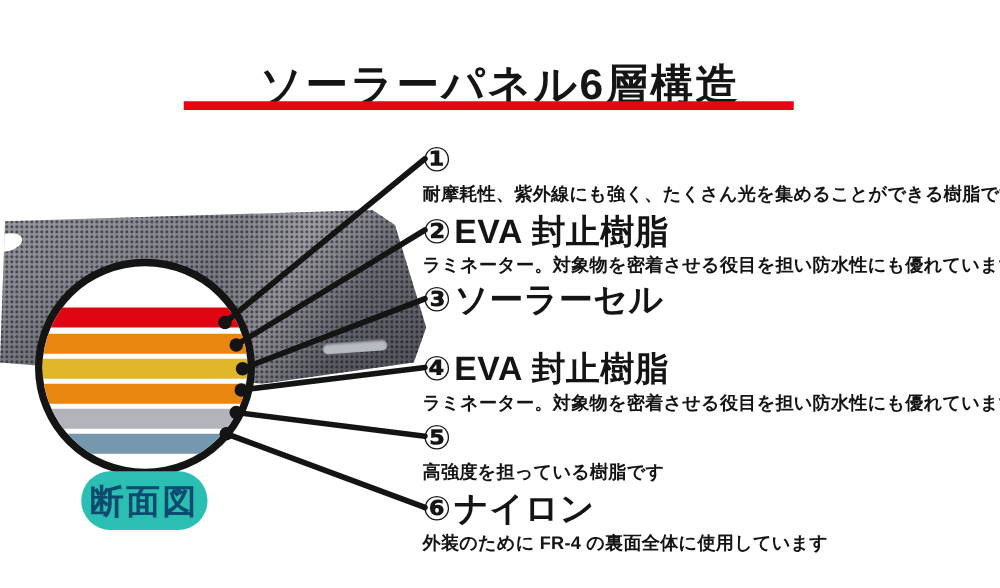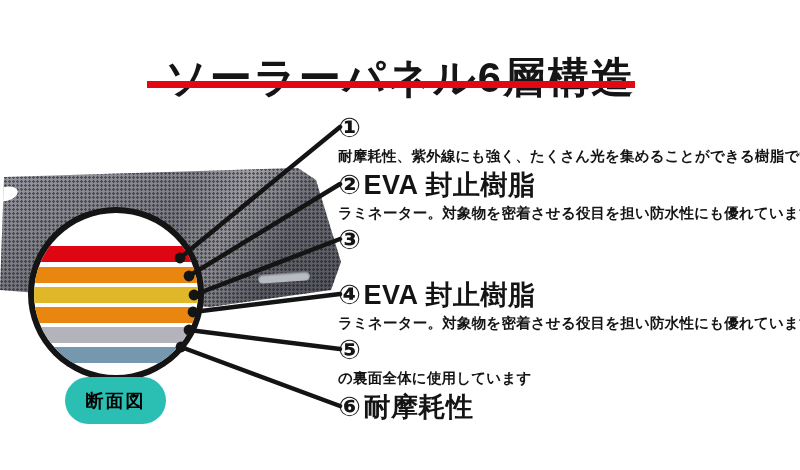--- a/index.html
+++ b/index.html
@@ -3,21 +3,21 @@
 <meta charset="utf-8">
 <style>
   html,body{margin:0;padding:0;background:#fff;}
   .canvas{
     position:relative;width:800px;height:470px;overflow:hidden;background:#fff;
     font-family:"Liberation Sans","DejaVu Sans",sans-serif;color:#111;
   }
   
   .title{
     position:absolute;top:22px;left:0;right:0;text-align:center;
-    font-size:42px;font-weight:900;letter-spacing:2px;color:#151515;white-space:nowrap;
+    font-size:34px;font-weight:900;letter-spacing:2px;color:#151515;white-space:nowrap;
   }
   .title-underline{
     position:absolute;left:147px;top:81px;width:488px;height:7px;background:#e30613;
   }
   
   .panel{
     position:absolute;left:0;top:160px;width:346px;height:150px;z-index:1;
     clip-path:polygon(4px 17px,298px 8px,316px 20px,341px 102px,331px 130px,210px 147px,0px 130px);
     background:
       radial-gradient(circle at 1.5px 1.5px, rgba(10,10,16,0.5) 1px, transparent 1.5px) 0 0/4px 4px,
@@ -38,21 +38,21 @@
     box-sizing:border-box;border:6px solid #141414;border-radius:50%;
     background:#fff;overflow:hidden;
   }
   .stripe{position:absolute;left:-4px;right:-4px;height:16px;}
   
   .overlay{position:absolute;left:0;top:0;width:800px;height:470px;z-index:3;pointer-events:none;}
   
   .badge{
     position:absolute;left:65px;top:377px;width:101px;height:47px;z-index:4;
     border-radius:24px;background:#2bbfb4;display:flex;align-items:center;justify-content:center;
-    font-size:18px;font-weight:900;letter-spacing:2px;color:#000000;
+    font-size:27px;font-weight:900;letter-spacing:2px;color:#0c4a6e;
   }
   
   .layer-label{position:absolute;left:338px;width:460px;z-index:4;}
   .lb1{top:112px}.lb2{top:169px}.lb3{top:224px}.lb4{top:279px}.lb5{top:334px}.lb6{top:391px}
   .layer-heading{
     display:flex;align-items:baseline;gap:2px;
     font-size:27px;font-weight:800;line-height:32px;letter-spacing:0.5px;color:#141414;white-space:nowrap;
   }
   .layer-desc{
     margin-top:3px;font-size:14.5px;font-weight:700;line-height:18px;
@@ -115,38 +115,40 @@
     <div class="layer-heading">
       <span>②</span>
       <span>EVA 封止樹脂</span>
     </div>
     <div class="layer-desc">ラミネーター。対象物を密着させる役目を担い防水性にも優れています</div>
   </div>
 
   <div class="layer-label lb3">
     <div class="layer-heading">
       <span>③</span>
+      <span>ソーラーセル</span>
     </div>
   </div>
 
   <div class="layer-label lb4">
     <div class="layer-heading">
       <span>④</span>
       <span>EVA 封止樹脂</span>
     </div>
     <div class="layer-desc">ラミネーター。対象物を密着させる役目を担い防水性にも優れています</div>
   </div>
 
   <div class="layer-label lb5">
     <div class="layer-heading">
       <span>⑤</span>
     </div>
-    <div class="layer-desc">の裏面全体に使用しています</div>
+    <div class="layer-desc">高強度を担っている樹脂です</div>
   </div>
 
   <div class="layer-label lb6">
     <div class="layer-heading">
       <span>⑥</span>
-      <span>耐摩耗性</span>
+      <span>ナイロン</span>
     </div>
+    <div class="layer-desc">外装のために FR-4 の裏面全体に使用しています</div>
   </div>
 
 </div>
 
 </body></html>

